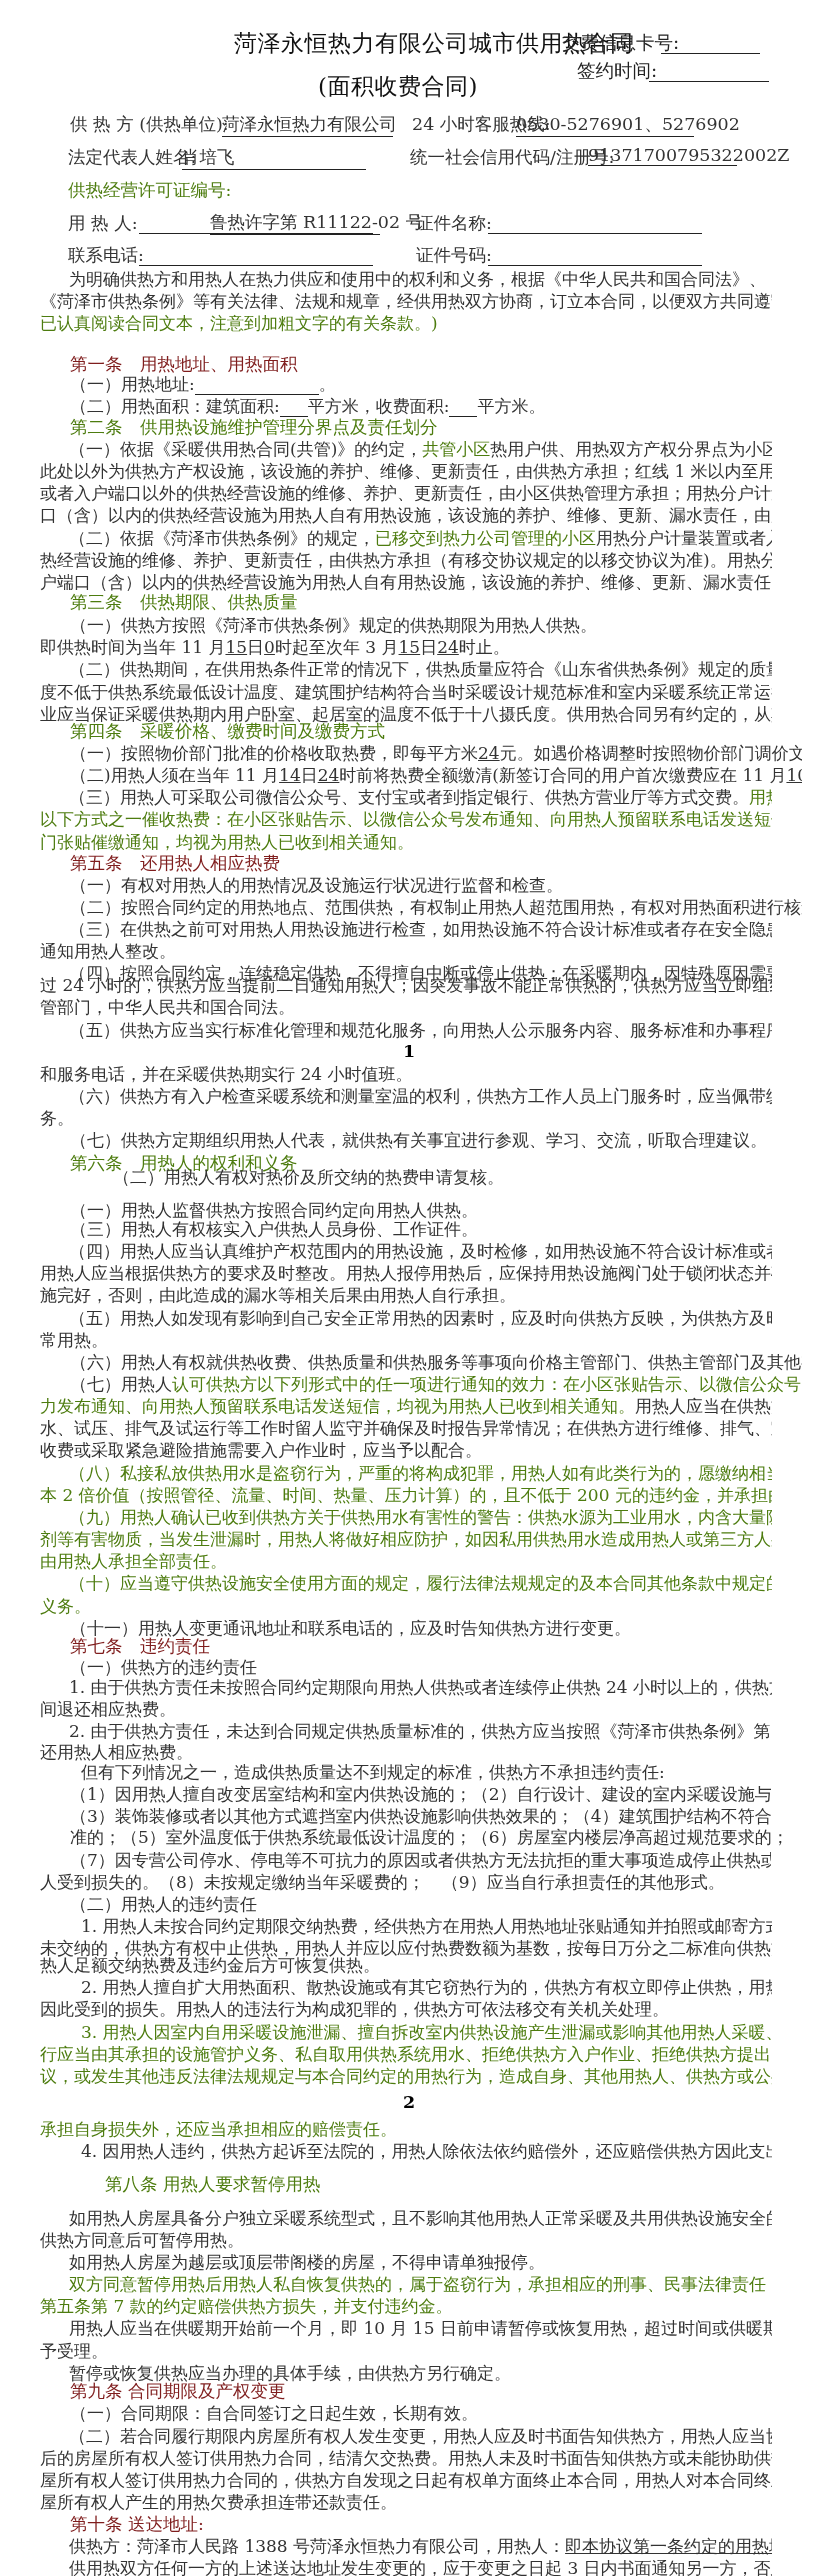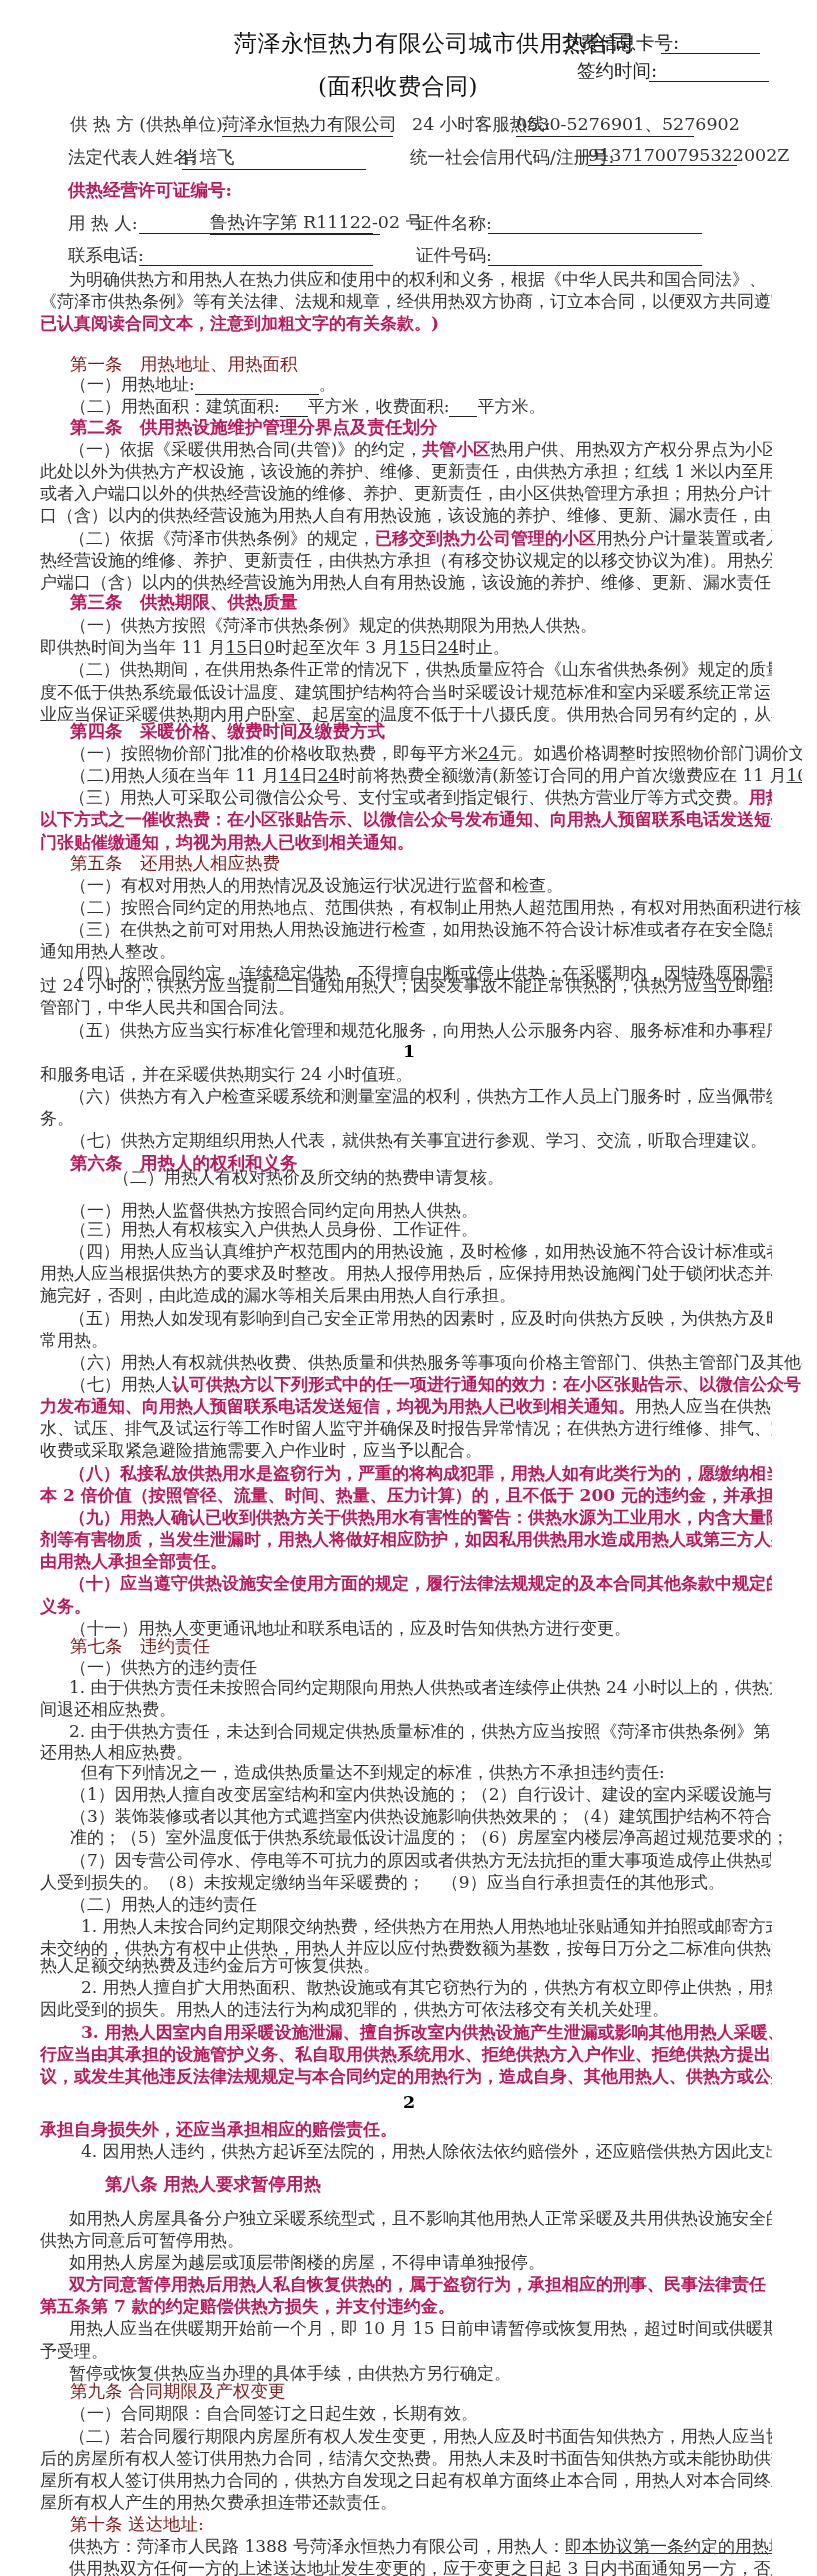--- a/index.html
+++ b/index.html
@@ -8,21 +8,21 @@
   .abs { position: absolute; white-space: nowrap; }
   .title { font-size: 23px; letter-spacing: 0.5px; color: #111; }
   .hdr { font-size: 18.5px; color: #222; }
   .uline { display: inline-block; border-bottom: 1px solid #222; vertical-align: bottom; }
   .field { font-size: 17.5px; color: #333; }
   .line { position: absolute; left: 40px; width: 732px; font-size: 17px; color: #333;
           white-space: nowrap; overflow: hidden; text-align: justify; line-height: 20.6px; }
   .ind { left: 40px; text-indent: 29px; }
   .sub { left: 70px; }
   .art { font-size: 17.5px; color: #7f1d1d; left: 70px; }
-  .b { font-weight: bold; color: #be185d; }
+  .b { font-weight: normal; color: #4d7c0f; }
   .u { text-decoration: underline; }
   .pnum { position: absolute; width: 100%; text-align: center; font-size: 17.5px; color: #000; font-weight: bold; }
 </style>
 </head>
 <body>
 
 <div class="abs title" style="left:234px;top:28px;">菏泽永恒热力有限公司城市供用热合同</div>
 <div class="abs hdr" style="left:562px;top:30px;">交费信息卡号:</div>
 <div class="abs uline" style="left:661px;top:31px;width:99px;height:21.6px;"></div>
 <div class="abs title" style="left:318px;top:56px;margin-top:15px;">(面积收费合同)</div>

